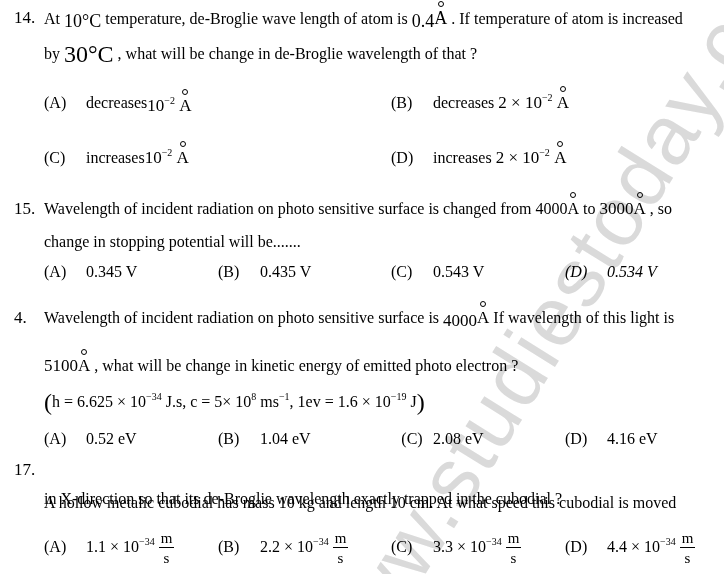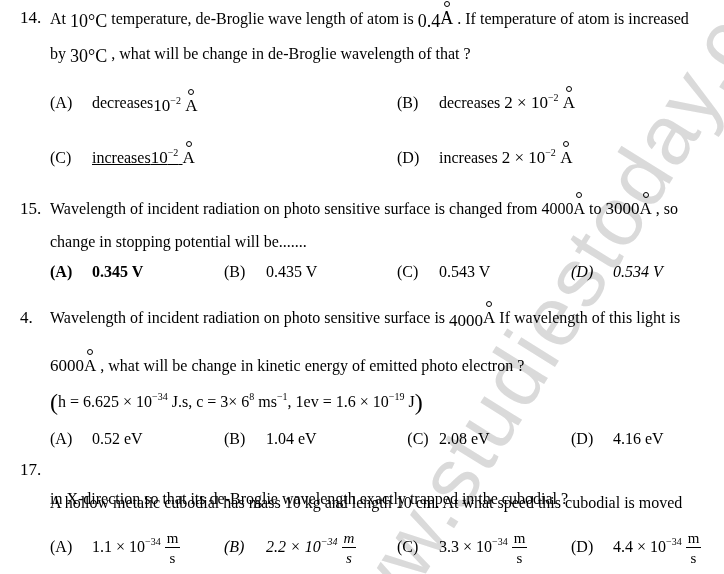--- a/index.html
+++ b/index.html
@@ -22,92 +22,92 @@
   .opt .lbl { display: inline-block; width: 42px; }
   .frac { display: inline-flex; flex-direction: column; align-items: center; vertical-align: middle; margin-left: 4px; font-size: 15px; line-height: 16px; }
   .frac .num { border-bottom: 1px solid #000; padding: 0 2px 1px; }
   .frac .den { padding-top: 2px; }
   .bigparen { font-size: 24px; vertical-align: -3px; }
   .watermark {
     position: absolute; left: 120px; top: 250px; font-family: "Liberation Sans", sans-serif;
     font-size: 84px; color: #d4d4d4; transform: rotate(-58deg); transform-origin: center;
     white-space: nowrap; opacity: 0.85; pointer-events: none; z-index: 0; letter-spacing: 2px;
   }
-  .content { position: absolute; left: 6px; top: 0; width: 592px; height: 574px; z-index: 1; }
+  .content { position: absolute; left: 0; top: 0; width: 592px; height: 574px; z-index: 1; }
 </style>
 </head>
 <body>
 
 <div class="page">
   <div class="watermark">www.studiestoday.com</div>
 
   <div class="content">
 
     <div>
       <span class="qnum" style="top:8px;">14.</span>
       <div class="line" style="left:44px; top:8px;">
         <span>At </span><span class="math" style="font-size:18px; vertical-align:-3px;">10°C</span><span> temperature, de-Broglie wave length of atom is </span><span class="math" style="font-size:18px; vertical-align:-3px;">0.4</span><span class="ang math" style="font-size:18px;">A</span><span> . If temperature of atom is increased</span>
       </div>
       <div class="line" style="left:44px; top:44px;">
-        <span>by </span><span class="math" style="font-size:18px; vertical-align:-3px;">30°C</span><span> , what will be change in de-Broglie wavelength of that ?</span>
+        <span>by </span><span class="math" style="font-size:24px; vertical-align:-3px;">30°C</span><span> , what will be change in de-Broglie wavelength of that ?</span>
       </div>
       <div class="opt" style="left:44px; top:93px;">
         <span class="lbl">(A)</span><span>decreases</span><span class="math" style="vertical-align:-3px;"><span>10</span><sup>−2</sup> <span class="ang">A</span></span>
       </div>
       <div class="opt" style="left:391px; top:93px;">
         <span class="lbl">(B)</span><span>decreases </span><span class="math"><span>2 × 10</span><sup>−2</sup> <span class="ang">A</span></span>
       </div>
-      <div class="opt" style="left:44px; top:148px;text-decoration:underline;">
+      <div class="opt" style="left:44px; top:148px;">
         <span class="lbl">(C)</span><span>increases</span><span class="math"><span>10</span><sup>−2</sup> <span class="ang">A</span></span>
       </div>
       <div class="opt" style="left:391px; top:148px;">
         <span class="lbl">(D)</span><span>increases </span><span class="math"><span>2 × 10</span><sup>−2</sup> <span class="ang">A</span></span>
       </div>
     </div>
 
     <div>
       <span class="qnum" style="top:199px;text-align:center;">15.</span>
       <div class="line" style="left:44px; top:199px;text-align:right;">
         <span>Wavelength of incident radiation on photo sensitive surface is changed from 4000</span><span class="ang">A</span><span> to </span><span class="math">3000</span><span class="ang math">A</span><span> , so</span>
       </div>
       <div class="line" style="left:44px; top:232px;">change in stopping potential will be.......</div>
-      <div class="opt" style="left:44px; top:262px;font-weight:bold;"><span class="lbl">(A)</span><span>0.345 V</span></div>
+      <div class="opt" style="left:44px; top:262px;"><span class="lbl">(A)</span><span>0.345 V</span></div>
       <div class="opt" style="left:218px; top:262px;"><span class="lbl">(B)</span><span>0.435 V</span></div>
       <div class="opt" style="left:391px; top:262px;"><span class="lbl">(C)</span><span>0.543 V</span></div>
       <div class="opt" style="left:565px; top:262px;font-style:italic;"><span class="lbl">(D)</span><span>0.534 V</span></div>
     </div>
 
     <div>
       <span class="qnum" style="top:308px;">4.</span>
       <div class="line" style="left:44px; top:308px;">
         <span>Wavelength of incident radiation on photo sensitive surface is </span><span class="math" style="vertical-align:-3px;margin-top:8px;">4000</span><span class="ang math">A</span><span> If wavelength of this light is</span>
       </div>
       <div class="line" style="left:44px; top:356px;">
-        <span class="math">6000</span><span class="ang math">A</span><span> , what will be change in kinetic energy of emitted photo electron ?</span>
+        <span class="math">5100</span><span class="ang math">A</span><span> , what will be change in kinetic energy of emitted photo electron ?</span>
       </div>
       <div class="line" style="left:44px; top:392px;">
-        <span class="bigparen">(</span><span>h = 6.625 × 10</span><sup>−34</sup><span> J.s,  c = 3× 6</span><sup>8</sup><span> ms</span><sup>−1</sup><span>, 1ev = 1.6 × 10</span><sup>−19</sup><span> J</span><span class="bigparen">)</span>
+        <span class="bigparen">(</span><span>h = 6.625 × 10</span><sup>−34</sup><span> J.s,  c = 5× 10</span><sup>8</sup><span> ms</span><sup>−1</sup><span>, 1ev = 1.6 × 10</span><sup>−19</sup><span> J</span><span class="bigparen">)</span>
       </div>
       <div class="opt" style="left:44px; top:429px;font-family:Liberation Serif, serif;"><span class="lbl">(A)</span><span>0.52 eV</span></div>
       <div class="opt" style="left:218px; top:429px;"><span class="lbl">(B)</span><span>1.04 eV</span></div>
       <div class="opt" style="left:391px; top:429px;text-align:center;"><span class="lbl">(C)</span><span>2.08 eV</span></div>
       <div class="opt" style="left:565px; top:429px;"><span class="lbl">(D)</span><span>4.16 eV</span></div>
     </div>
 
     <div>
       <span class="qnum" style="top:460px;">17.</span>
       <div class="line" style="left:44px; top:460px;margin-top:33px;">A hollow metalic cubodial has mass 10 kg and length 10 cm. At what speed this cubodial is moved</div>
       <div class="line" style="left:44px; top:489px;">in X-direction so that its de-Broglie wavelength exactly trapped in the cubodial ?</div>
       <div class="opt" style="left:44px; top:530px;">
         <span class="lbl">(A)</span><span>1.1 × 10</span><sup>−34</sup><span class="frac">
             <span class="num">m</span>
             <span class="den">s</span>
           </span>
       </div>
-      <div class="opt" style="left:218px; top:530px;font-style:italic;">
+      <div class="opt" style="left:218px; top:530px;">
         <span class="lbl">(B)</span><span>2.2 × 10</span><sup>−34</sup><span class="frac">
             <span class="num">m</span>
             <span class="den">s</span>
           </span>
       </div>
       <div class="opt" style="left:391px; top:530px;">
         <span class="lbl">(C)</span><span>3.3 × 10</span><sup>−34</sup><span class="frac">
             <span class="num">m</span>
             <span class="den">s</span>
           </span>

